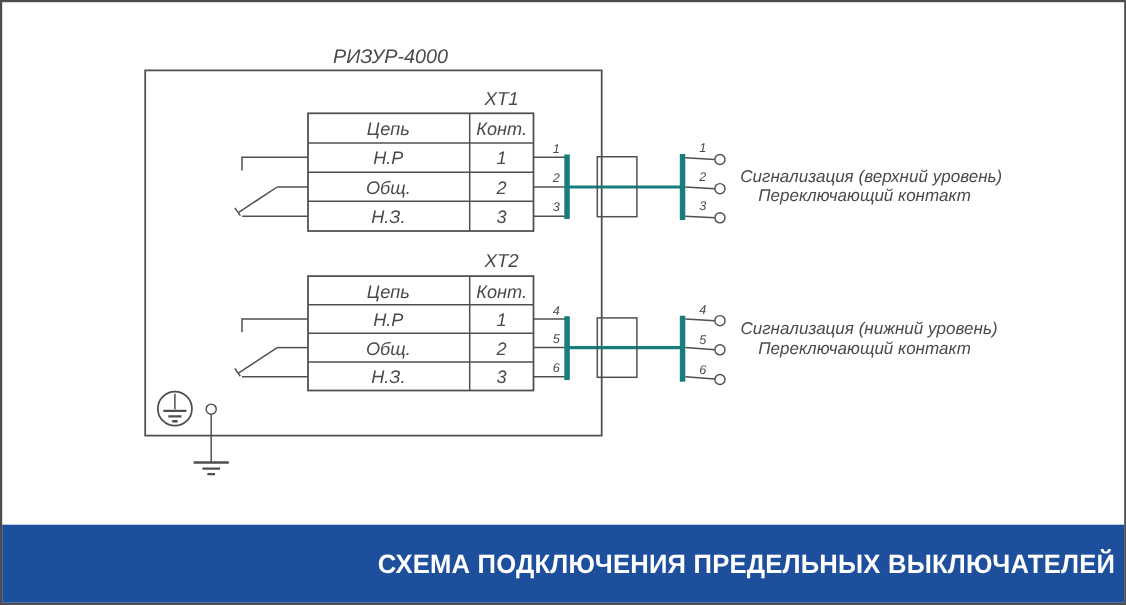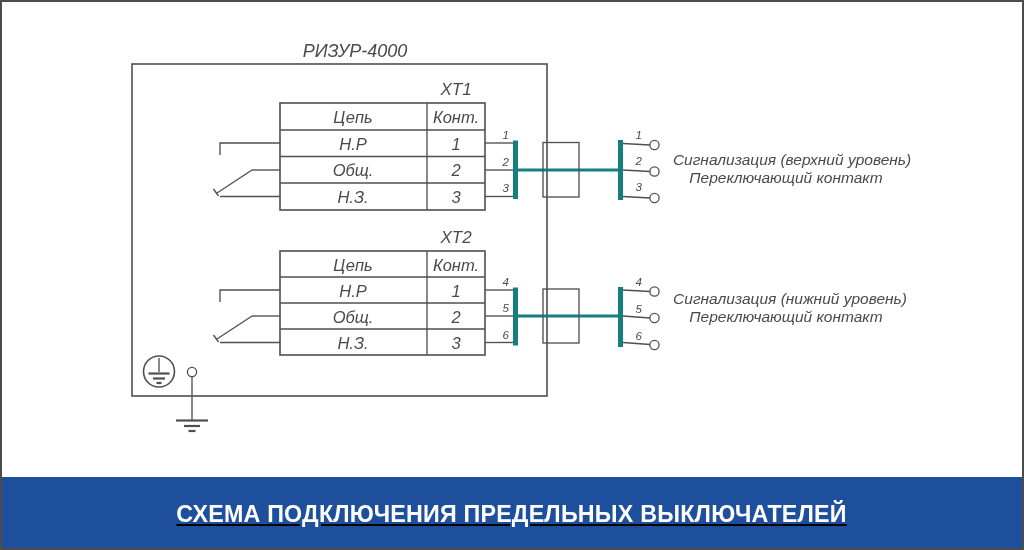--- a/index.html
+++ b/index.html
@@ -33,21 +33,21 @@
   .fs-label{font-size:17px;}
   .fs-title{font-size:18px;}
   .fs-num{font-size:11.5px;}
   .fs-ann{font-size:15.5px;}
   .mid{text-anchor:middle;}
   .end{text-anchor:end;}
   
   .banner{
     position:absolute;left:-2px;right:-2px;bottom:-2px;height:73px;
     background:var(--banner-blue);
-    display:flex;align-items:center;justify-content:center;text-decoration:underline;
+    display:flex;align-items:center;justify-content:flex-end;
   }
   .banner span{
     color:#ffffff;
     font-weight:700;
     font-size:24px;
     letter-spacing:.2px;
     transform:scaleX(.97);
     white-space:nowrap;
   }
 </style>

